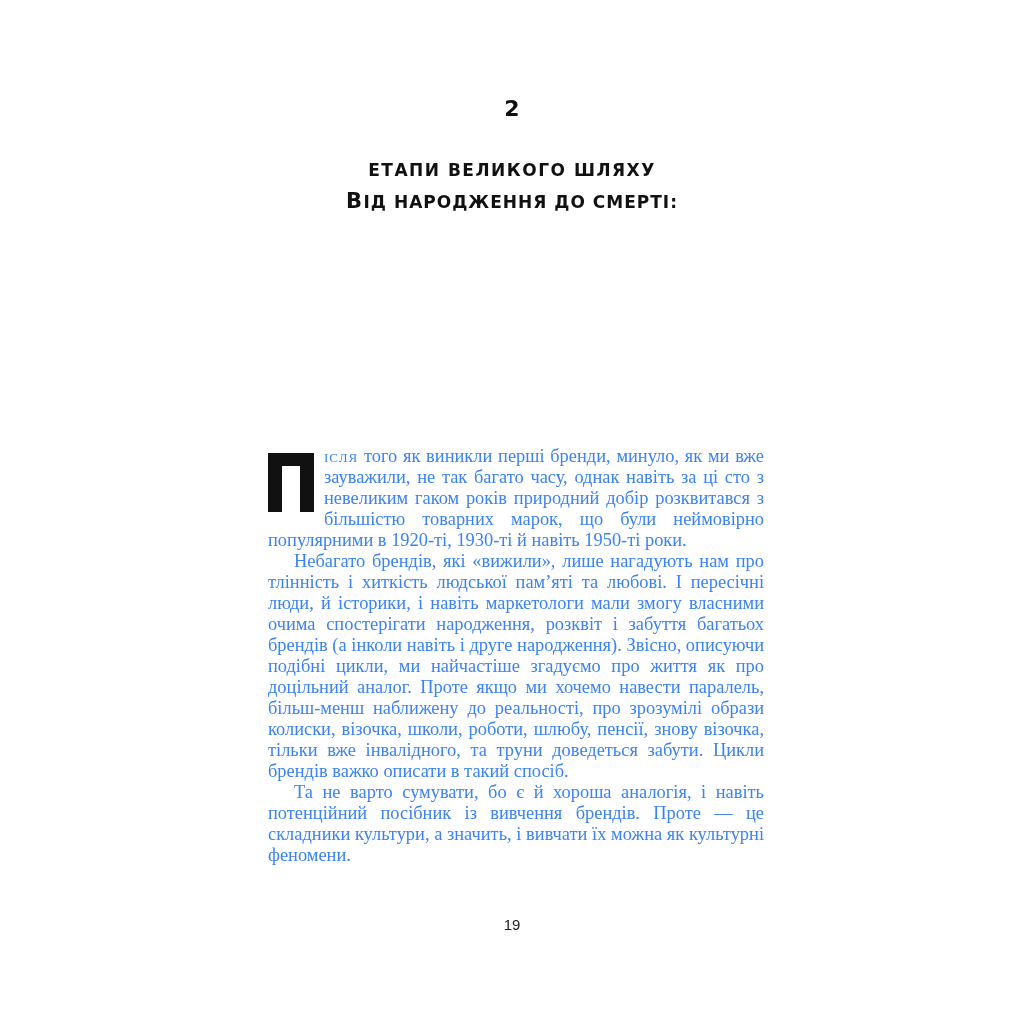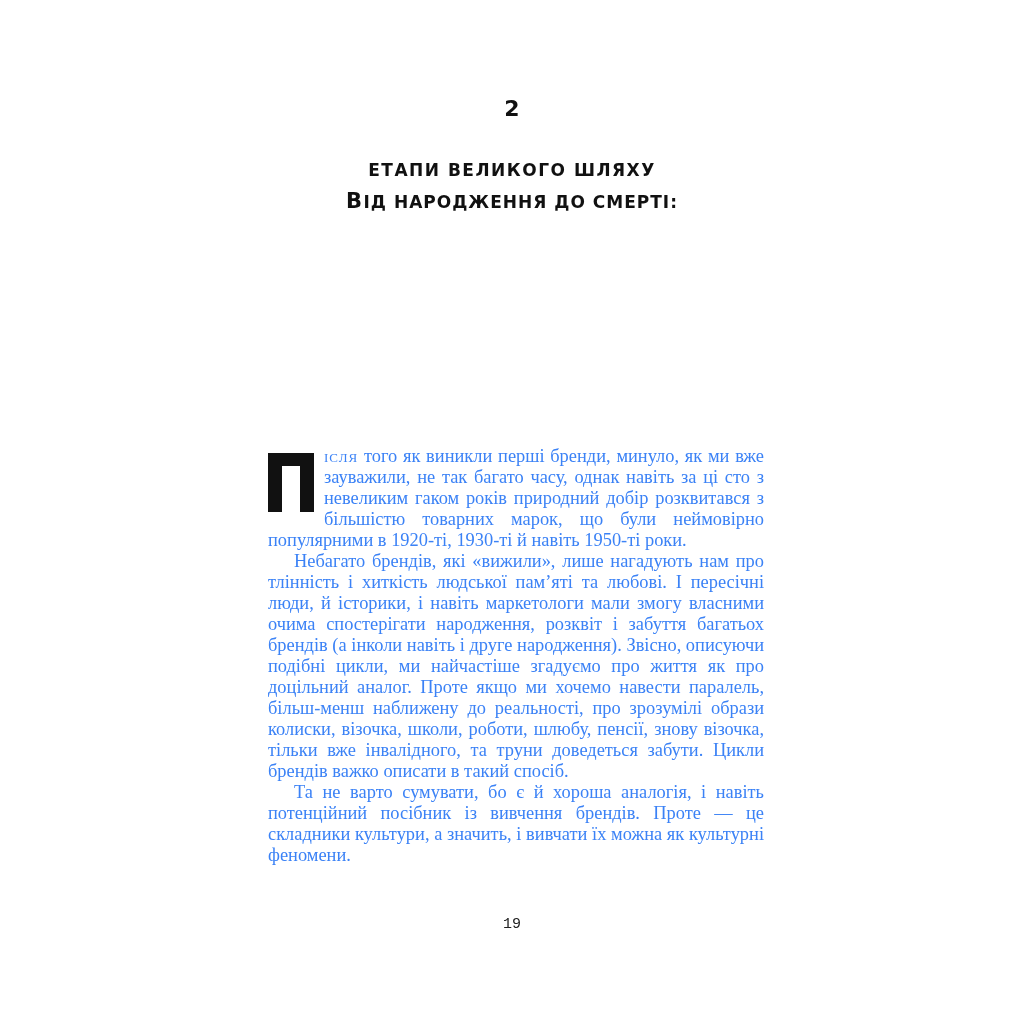--- a/index.html
+++ b/index.html
@@ -24,21 +24,21 @@
   .body p.indent { text-indent: 26px; }
   .dropcap {
     float: left; width: 46px; height: 59px; margin: 7px 10px 0 0; position: relative;
   }
   .dropcap .leg-l { position: absolute; left: 0; top: 0; width: 14px; height: 59px; background: #111; }
   .dropcap .leg-r { position: absolute; right: 0; top: 0; width: 14px; height: 59px; background: #111; }
   .dropcap .bar { position: absolute; left: 0; top: 0; width: 46px; height: 13px; background: #111; }
   .smallcaps { font-variant: small-caps; letter-spacing: 1px; }
   .page-num {
     position: absolute; top: 916px; left: 0; width: 1024px; text-align: center;
-    font-family: Liberation Mono, monospace; font-size: 15px; color: #222;
+    font-family: Liberation Sans, sans-serif; font-size: 15px; color: #222;
   }
 </style>
 </head>
 <body>
 
 <div class="chapter-num">2</div>
 
 <div class="chapter-title">
   <span class="line" style="text-transform:uppercase;">етапи великого шляху</span>
   <span class="line"><span class="big">В</span><span class="smallcaps" style="text-transform:uppercase;">ід народження до смерті:</span></span>

